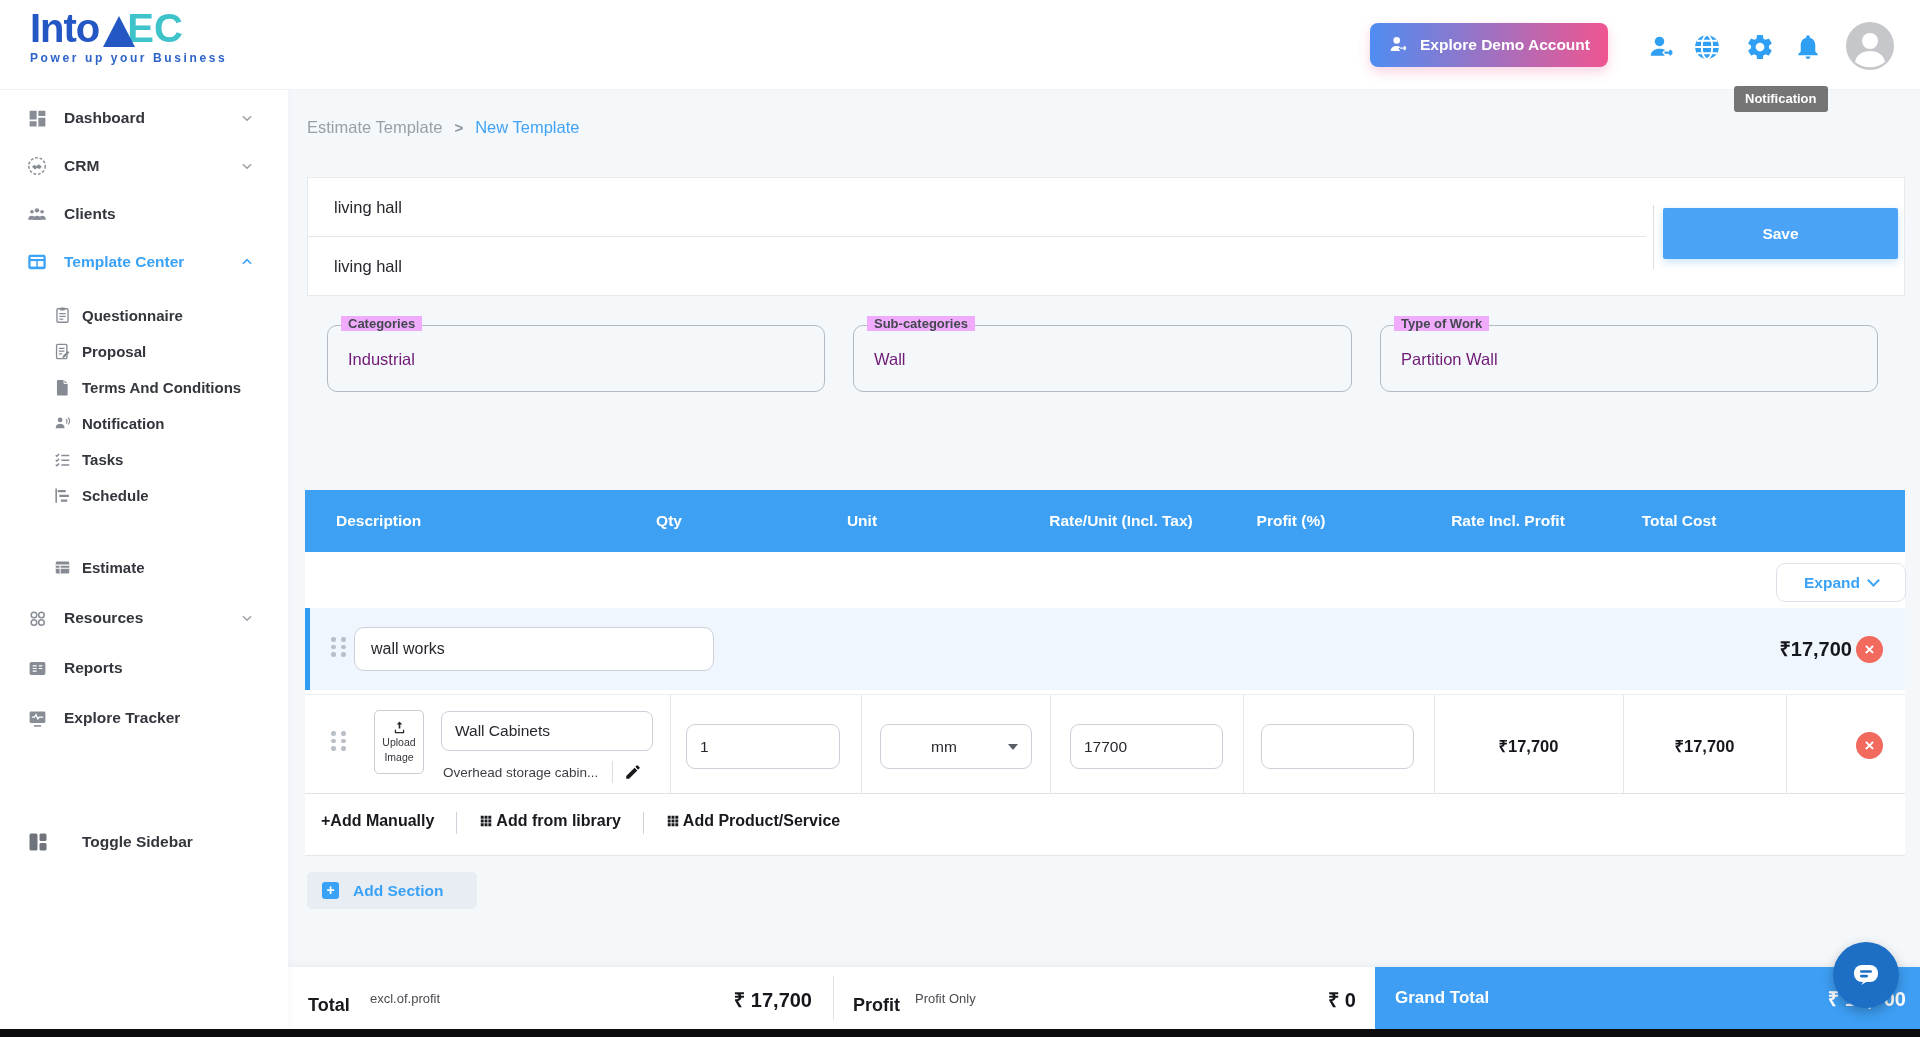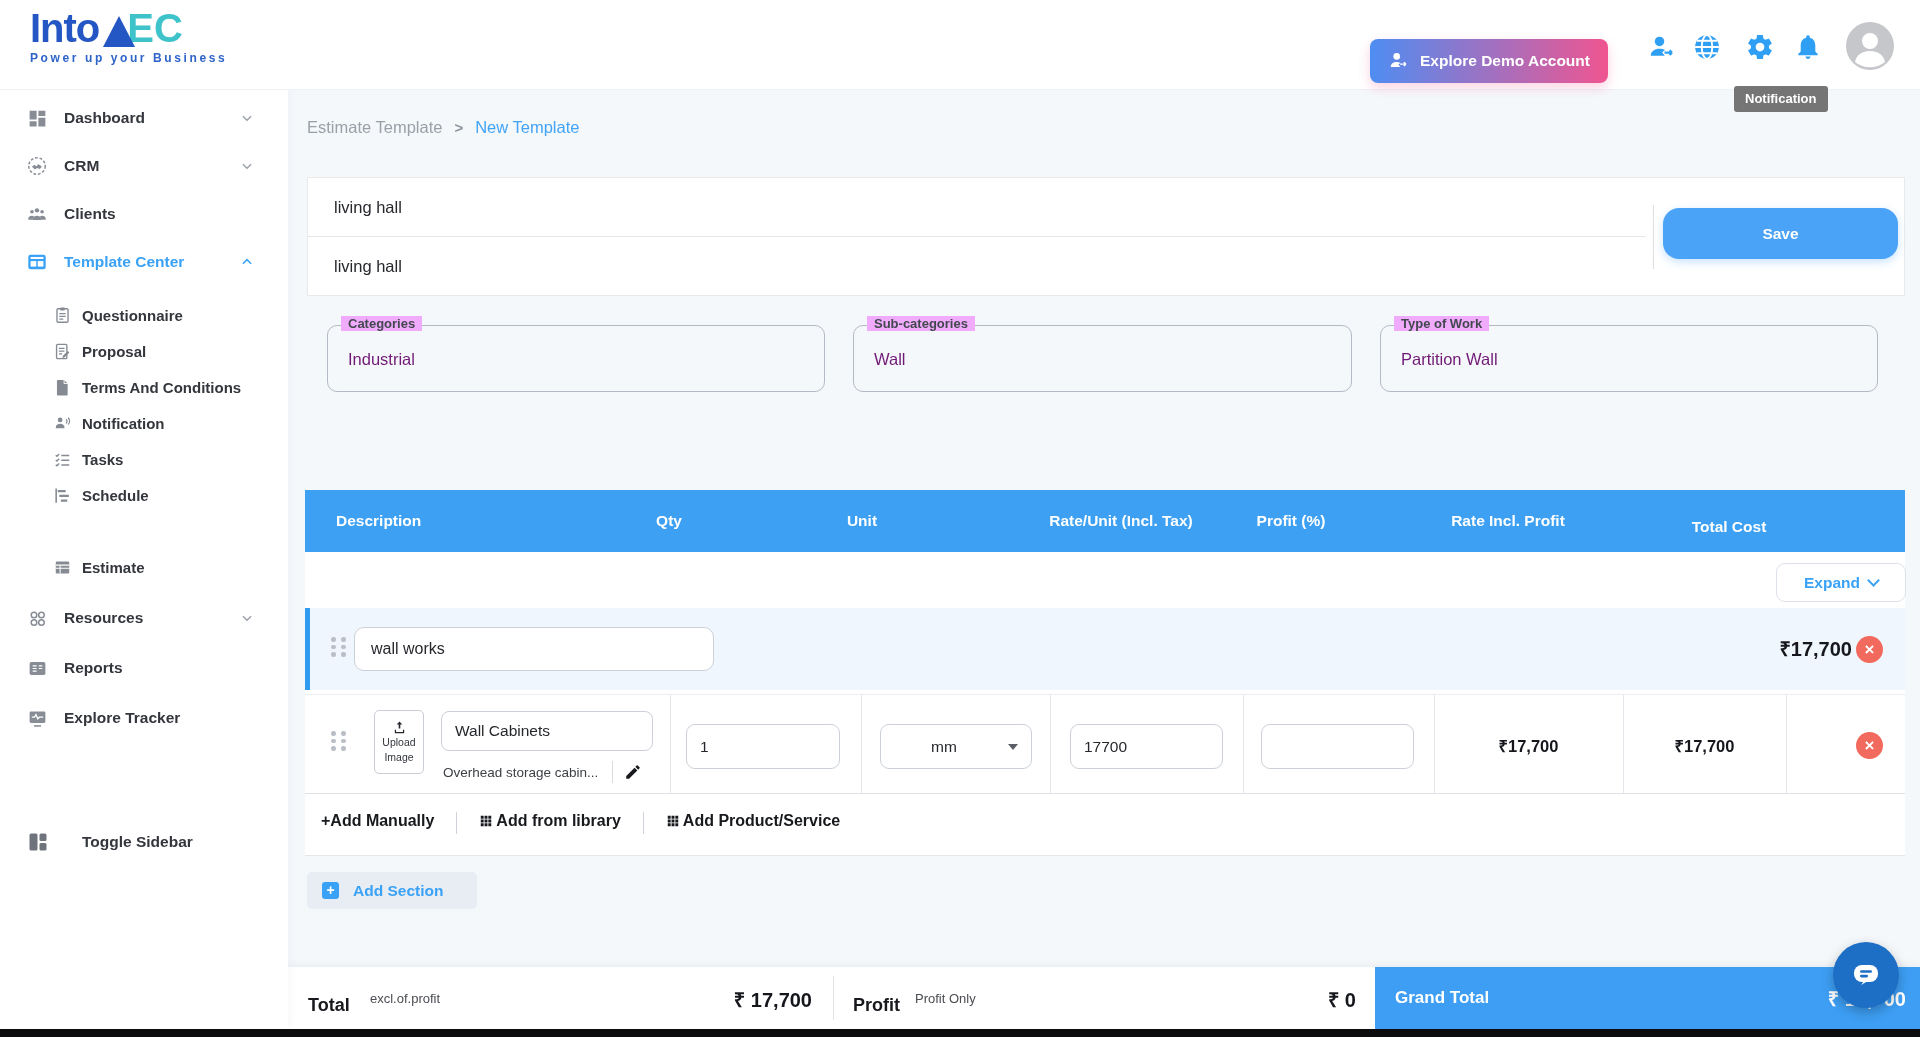--- a/index.html
+++ b/index.html
@@ -10,21 +10,21 @@
   .topbar { position:absolute; left:0; top:0; width:1920px; height:90px; background:#fff; border-bottom:1px solid #eef1f5; z-index:5; }
   .logo { position:absolute; left:30px; top:8px; cursor:pointer; }
   .logo-row { display:flex; align-items:flex-end; }
   .logo-into { font-size:40px; font-weight:700; color:#2456c4; letter-spacing:-1px; line-height:1; }
   .logo-tri { width:0; height:0; border-left:16px solid transparent; border-right:16px solid transparent; border-bottom:31px solid #2456c4; margin:0 -8px 1px 4px; position:relative; }
   .logo-aec { font-size:40px; font-weight:700; color:#3fc3ca; line-height:1; }
   .logo-tagline { font-size:12px; font-weight:700; color:#2e63c8; letter-spacing:2.6px; margin-top:3px; }
   .explore-btn { position:absolute; left:1370px; top:23px; width:238px; height:44px; border:none; border-radius:8px;
     background:linear-gradient(90deg,#4f8df2,#ef5590); color:#fff; font-weight:700; font-size:15.5px;
     display:flex; align-items:center; justify-content:center; gap:10px; cursor:pointer; font-family:inherit;
-    box-shadow:0 5px 12px rgba(239,85,144,.25);margin-top:16px; }
+    box-shadow:0 5px 12px rgba(239,85,144,.25); }
   .top-icon { position:absolute; top:30px; width:34px; height:34px; display:flex; align-items:center; justify-content:center; cursor:pointer; background:none; border:none; }
   .avatar { position:absolute; left:1846px; top:22px; width:48px; height:48px; border-radius:50%; background:#c5c7ca; overflow:hidden; cursor:pointer; display:flex; align-items:center; justify-content:center; }
   .tooltip { position:absolute; left:1734px; top:86px; height:26px; line-height:26px; padding:0 11px; background:#757575; color:#fff; font-size:13px; font-weight:700; border-radius:3px; z-index:8; }
 
   
   .sidebar { position:absolute; left:0; top:90px; width:288px; height:939px; background:#fff; z-index:4; box-shadow:2px 0 8px rgba(40,60,90,.04); }
   .side-item { position:absolute; left:0; width:288px; height:48px; display:flex; align-items:center; cursor:pointer; }
   .side-item .s-ico { position:absolute; left:25px; width:24px; height:24px; display:flex; align-items:center; justify-content:center; }
   .side-item .s-label { position:absolute; left:64px; font-size:15.5px; font-weight:600; color:#33363c; }
   .side-item .s-chev { position:absolute; left:240px; width:14px; height:14px; }
@@ -40,21 +40,21 @@
   .main { position:absolute; left:288px; top:90px; width:1632px; height:877px; background:#f5f8fb; overflow:hidden; }
   .breadcrumb { position:absolute; left:19px; top:28px; display:flex; align-items:center; gap:12px; font-size:16.5px; }
   .bc-parent { color:#9aa0a8; cursor:pointer; }
   .bc-sep { color:#8d939c; font-weight:700; font-size:15px; }
   .bc-current { color:#42a4f6; cursor:pointer; }
 
   .card1 { position:absolute; left:19px; top:87px; width:1598px; height:119px; background:#fff; border:1px solid #e9e9e9; }
   .name-input { display:block; width:1330px; height:58px; border:none; outline:none; padding-left:26px; font-size:16.5px; color:#26282d; font-family:inherit; background:transparent; }
   .name-div { position:absolute; left:0; top:58px; width:1338px; height:1px; background:#e6e6e6; }
   .save-div { position:absolute; left:1345px; top:27px; width:1px; height:64px; background:#dedede; }
-  .save-btn { position:absolute; left:1355px; top:30px; width:235px; height:51px; background:#4aa3f7; color:#fff; border:none; border-radius:16px; font-size:15.5px; font-weight:700; cursor:pointer; font-family:inherit; box-shadow:0 3px 8px rgba(74,163,247,.3); }
+  .save-btn { position:absolute; left:1355px; top:30px; width:235px; height:51px; background:#4aa3f7; color:#fff; border:none; border-radius:2px; font-size:15.5px; font-weight:700; cursor:pointer; font-family:inherit; box-shadow:0 3px 8px rgba(74,163,247,.3); }
 
   .m-field { position:absolute; top:235px; height:67px; border:1.6px solid #b4bac4; border-radius:10px; }
   .m-label { position:absolute; top:-10px; left:13px; background:#f0abfc; padding:0 7px; font-size:13px; font-weight:600; color:#43474e; }
   .m-value { position:absolute; left:20px; top:50%; transform:translateY(-50%); font-size:16.5px; color:#701a75; }
 
   
   .thead { position:absolute; left:17px; top:400px; width:1600px; height:62px; background:#3da0f2; }
   .th { position:absolute; top:50%; transform:translateY(-50%); color:#fff; font-size:15.5px; font-weight:600; white-space:nowrap; }
   .th.centered { transform:translate(-50%,-50%); }
   .tbody-bg { position:absolute; left:17px; top:462px; width:1600px; height:303px; background:#fff; }
@@ -365,21 +365,21 @@
       <span class="m-value">Partition Wall</span>
     </div>
 
     <div class="thead">
       <span class="th" style="left:31px;">Description</span>
       <span class="th centered" style="left:364px;">Qty</span>
       <span class="th centered" style="left:557px;">Unit</span>
       <span class="th centered" style="left:816px;">Rate/Unit (Incl. Tax)</span>
       <span class="th centered" style="left:986px;">Profit (%)</span>
       <span class="th centered" style="left:1203px;">Rate Incl. Profit</span>
-      <span class="th centered" style="left:1424px;margin-top:6px;">Total Cost</span>
+      <span class="th centered" style="left:1374px;">Total Cost</span>
     </div>
 
     <div class="tbody-bg"></div>
 
     <button class="expand-btn">
       <span>Expand</span>
       <i class="chev-down-blue"></i>
     </button>
 
     <div class="section-row">

